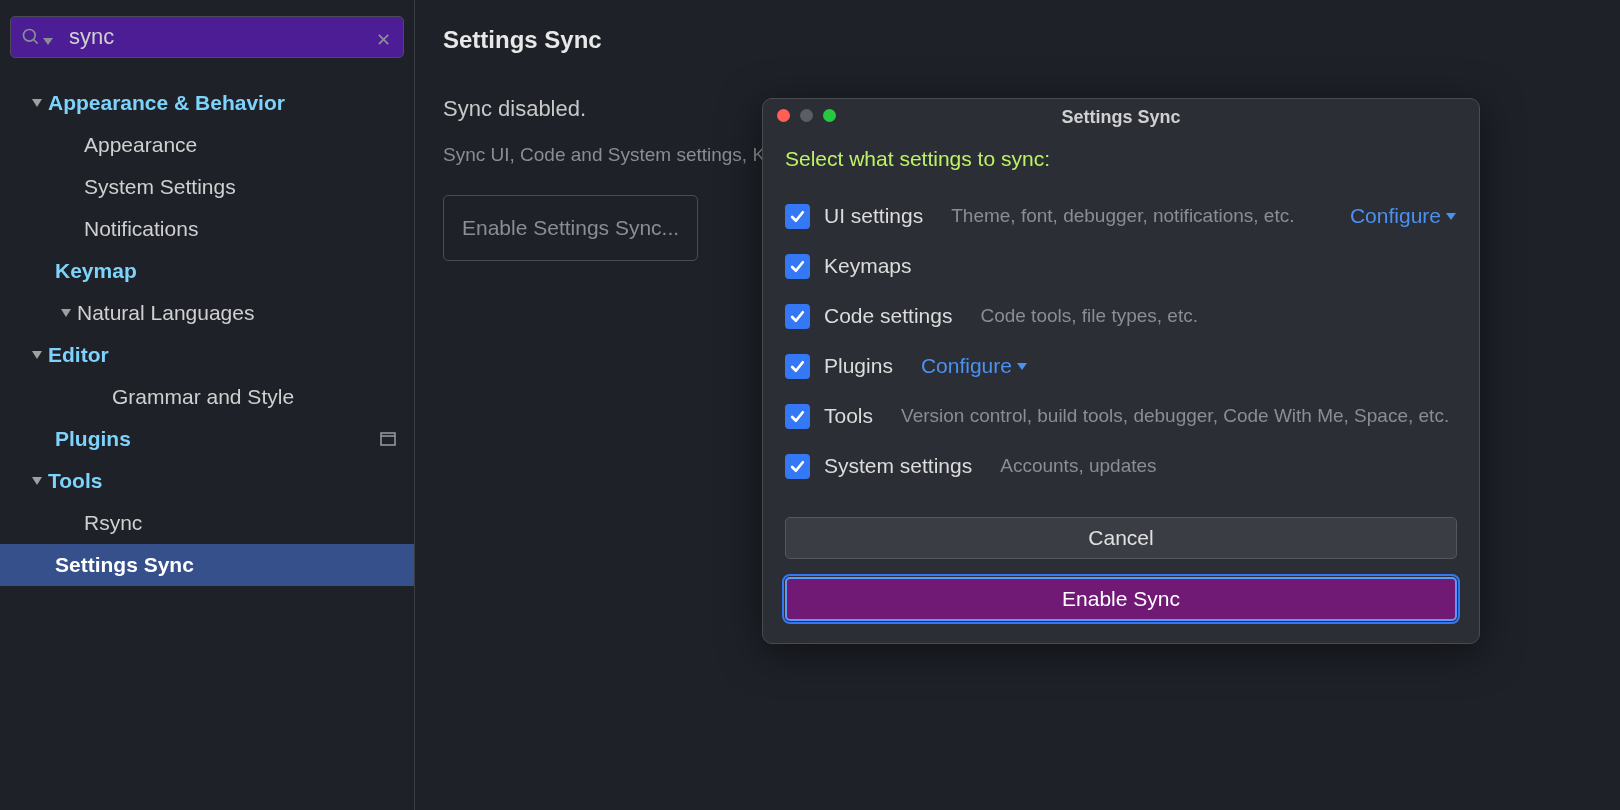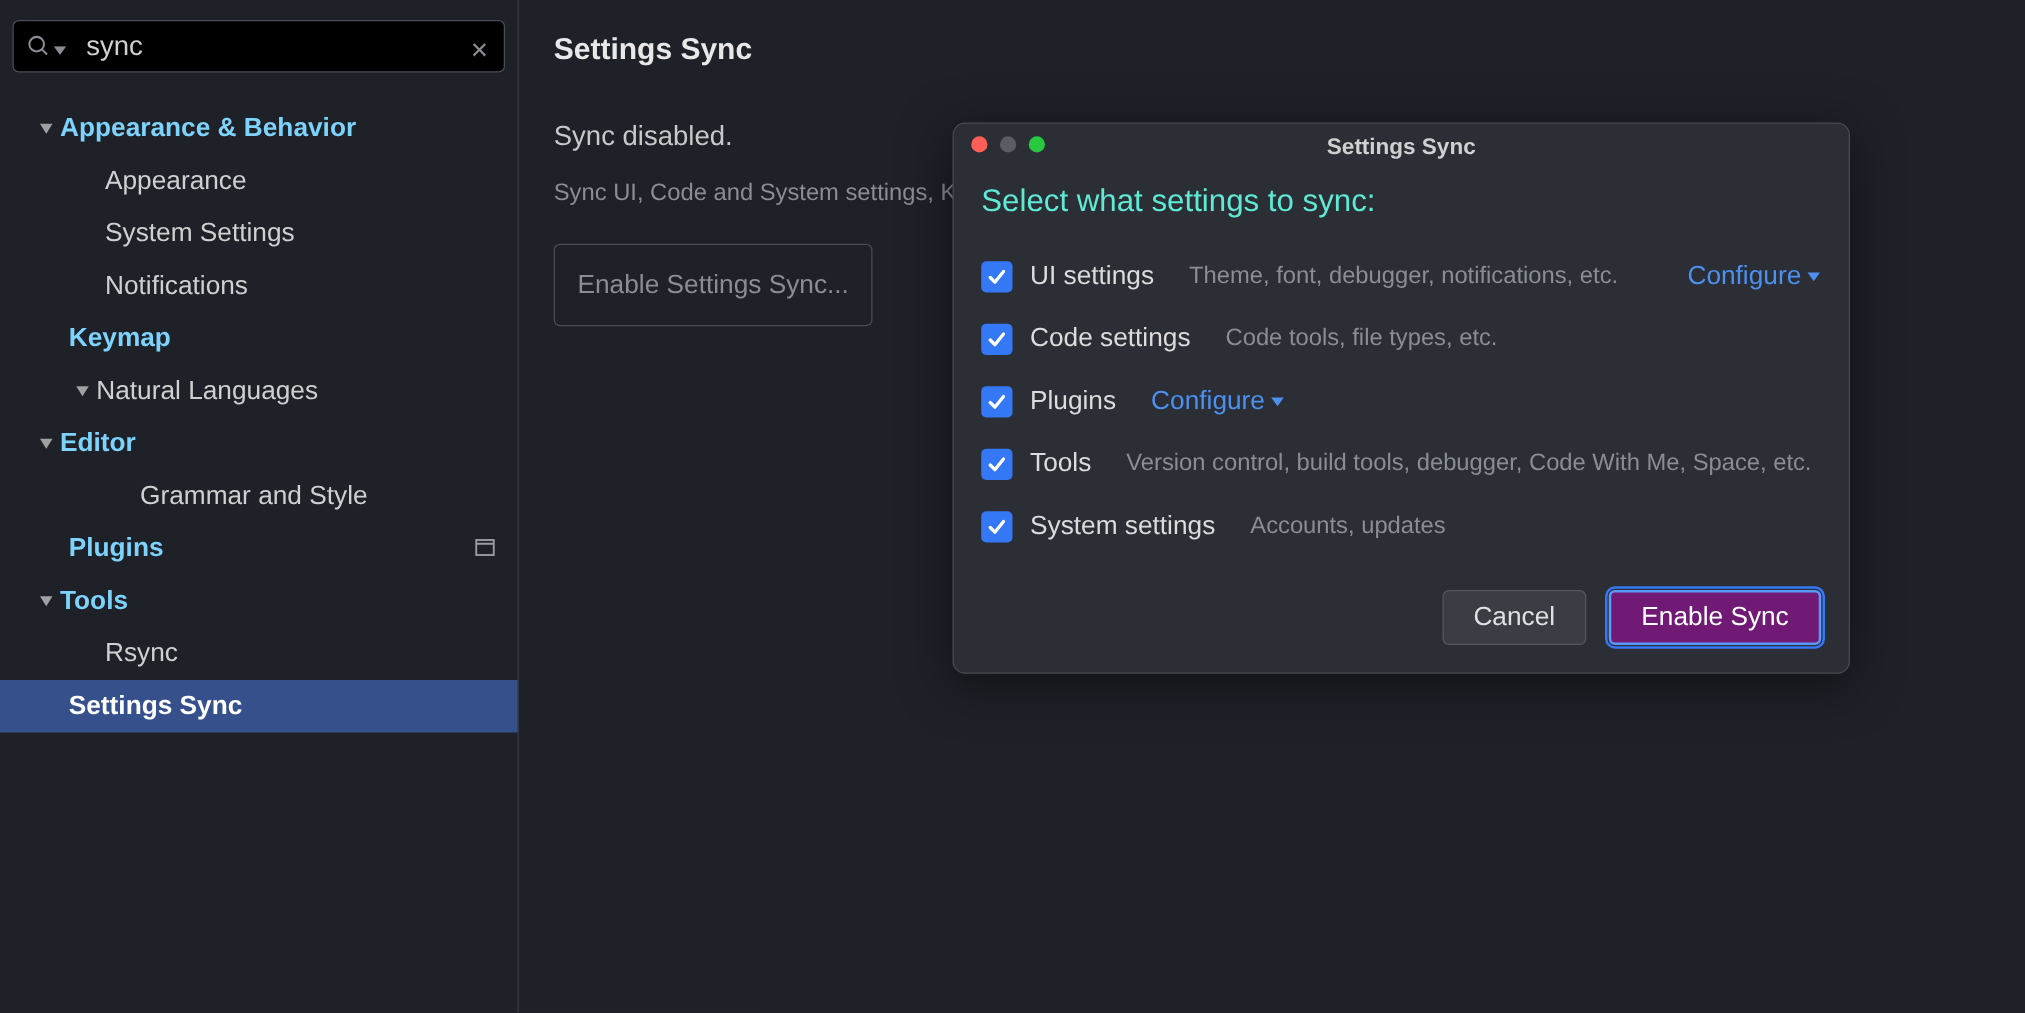--- a/index.html
+++ b/index.html
@@ -1,21 +1,21 @@
 <!DOCTYPE html>
 <html><head>
 <meta charset="utf-8">
 <style>
 * { box-sizing: border-box; margin: 0; padding: 0; font-family: -apple-system, BlinkMacSystemFont, "Segoe UI", sans-serif; }
 body { width: 1620px; height: 810px; background: #1e2128; color: #d0d0d0; overflow: hidden; position: relative; }
 
 
 .sidebar { position: absolute; left: 0; top: 0; width: 415px; height: 100%; border-right: 1px solid #3a3d44; }
 .search-wrap { padding: 16px 10px 12px 10px; }
-.search-box { position: relative; border: 1px solid #4a4d54; border-radius: 5px; height: 42px; display: flex; background: #000000; }
+.search-box { position: relative; border: 1px solid #4a4d54; border-radius: 5px; height: 42px; display: flex; background: #4c1d95; }
 .search-icon { position: absolute; left: 10px; top: 10px; color: #8a8d94; width: 20px; height: 20px; }
 .search-chevron { position: absolute; left: 32px; top: 15px; color: #8a8d94; }
 .search-input { background: transparent; border: none; outline: none; color: #d0d0d0; font-size: 22px; padding-left: 58px; width: 100%; height: 100%; }
 .search-clear { position: absolute; right: 12px; top: 12px; color: #8a8d94; font-size: 18px; cursor: pointer; }
 
 .tree { padding-top: 12px; font-size: 21px; }
 .tree-row { display: flex; align-items: center; height: 42px; cursor: pointer; }
 .tree-row.bold { font-weight: 700; color: #7dd3fc; }
 .tree-row.selected { background: #36508c; color: #ffffff; font-weight: 700; }
 .chevron { width: 22px; display: inline-flex; justify-content: center; color: #a0a0a0; }
@@ -39,31 +39,31 @@
 .dialog { position: absolute; left: 762px; top: 98px; width: 718px; background: #2b2e35; border: 1px solid #484b52; border-radius: 10px; box-shadow: 0 8px 40px rgba(0,0,0,0.5); }
 .titlebar { position: relative; height: 36px; display: flex; align-items: center; justify-content: center; }
 .traffic { position: absolute; left: 14px; top: 10px; display: flex; gap: 10px; }
 .traffic span { width: 13px; height: 13px; border-radius: 50%; display: block; }
 .tl-red { background: #ff5f57; }
 .tl-yellow { background: #5a5d64; }
 .tl-green { background: #28c840; }
 .dlg-title { font-size: 18px; color: #d0d0d0; font-weight: 600; }
 
 .dlg-body { padding: 12px 22px 8px 22px; }
-.dlg-heading { font-size: 25px; color: #5eead4; margin-bottom: 20px; }
+.dlg-heading { font-size: 21px; color: #bef264; margin-bottom: 20px; }
 .opt-row { display: flex; align-items: center; gap: 14px; min-height: 50px; }
 .checkbox { width: 25px; height: 25px; background: #3478f6; border-radius: 4px; display: flex; align-items: center; justify-content: center; flex-shrink: 0; }
 .checkbox svg { width: 17px; height: 17px; }
 .opt-label { font-size: 21px; color: #dcdcdc; white-space: nowrap; }
 .opt-hint { font-size: 19px; color: #8a8d94; margin-left: 14px; white-space: nowrap; }
 .opt-config { font-size: 21px; color: #4c90f0; margin-left: 14px; display: inline-flex; align-items: center; gap: 4px; cursor: pointer; }
 .opt-config.right { margin-left: auto; }
 .opt-row.first { justify-content: flex-start; }
 
-.dlg-buttons { display: flex; justify-content: flex-end; gap: 18px; padding: 18px 22px 22px 22px; }
+.dlg-buttons { display: flex; justify-content: flex-end; gap: 18px; padding: 18px 22px 22px 22px; flex-direction: column; }
 .btn { border-radius: 5px; font-size: 21px; padding: 8px 24px; cursor: pointer; }
 .btn-cancel { background: #3a3d44; border: 1px solid #54575e; color: #e0e0e0; }
 .btn-primary { background: #701a75; border: 2px solid #5a9aff; color: #ffffff; font-weight: 400; outline: 2px solid #3478f6; outline-offset: 1px; }
 
 </style>
 </head>
 <body>
 
 <div class="sidebar">
   <div class="search-wrap">
@@ -177,20 +177,28 @@
           <span class="opt-config right">Configure <svg width="12" height="10" viewBox="0 0 12 10" fill="currentColor">
               <path d="M1 2 L11 2 L6 9 Z"></path>
             </svg></span>
         </div>
         <div class="opt-row">
           <span class="checkbox">
             <svg viewBox="0 0 16 16" fill="none" stroke="#ffffff" stroke-width="2.5" stroke-linecap="round" stroke-linejoin="round">
               <polyline points="3 8.5 6.5 12 13 4"></polyline>
             </svg>
           </span>
+          <span class="opt-label">Keymaps</span>
+        </div>
+        <div class="opt-row">
+          <span class="checkbox">
+            <svg viewBox="0 0 16 16" fill="none" stroke="#ffffff" stroke-width="2.5" stroke-linecap="round" stroke-linejoin="round">
+              <polyline points="3 8.5 6.5 12 13 4"></polyline>
+            </svg>
+          </span>
           <span class="opt-label">Code settings</span>
           <span class="opt-hint">Code tools, file types, etc.</span>
         </div>
         <div class="opt-row">
           <span class="checkbox">
             <svg viewBox="0 0 16 16" fill="none" stroke="#ffffff" stroke-width="2.5" stroke-linecap="round" stroke-linejoin="round">
               <polyline points="3 8.5 6.5 12 13 4"></polyline>
             </svg>
           </span>
           <span class="opt-label">Plugins</span>

